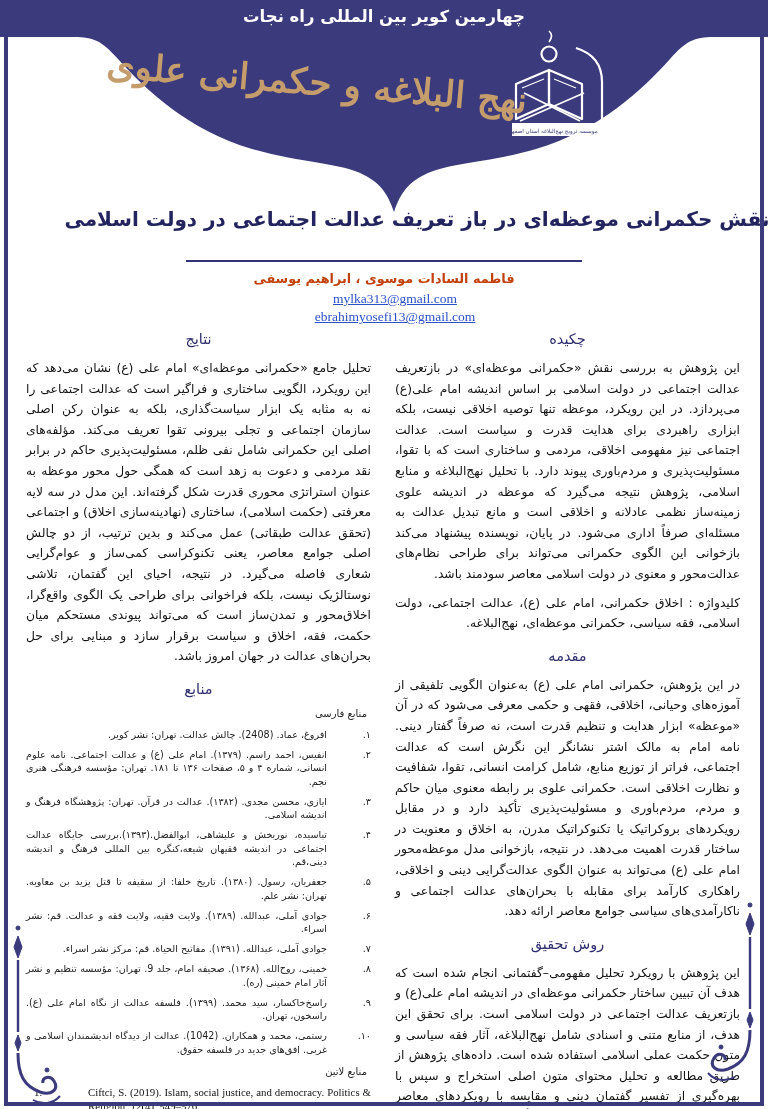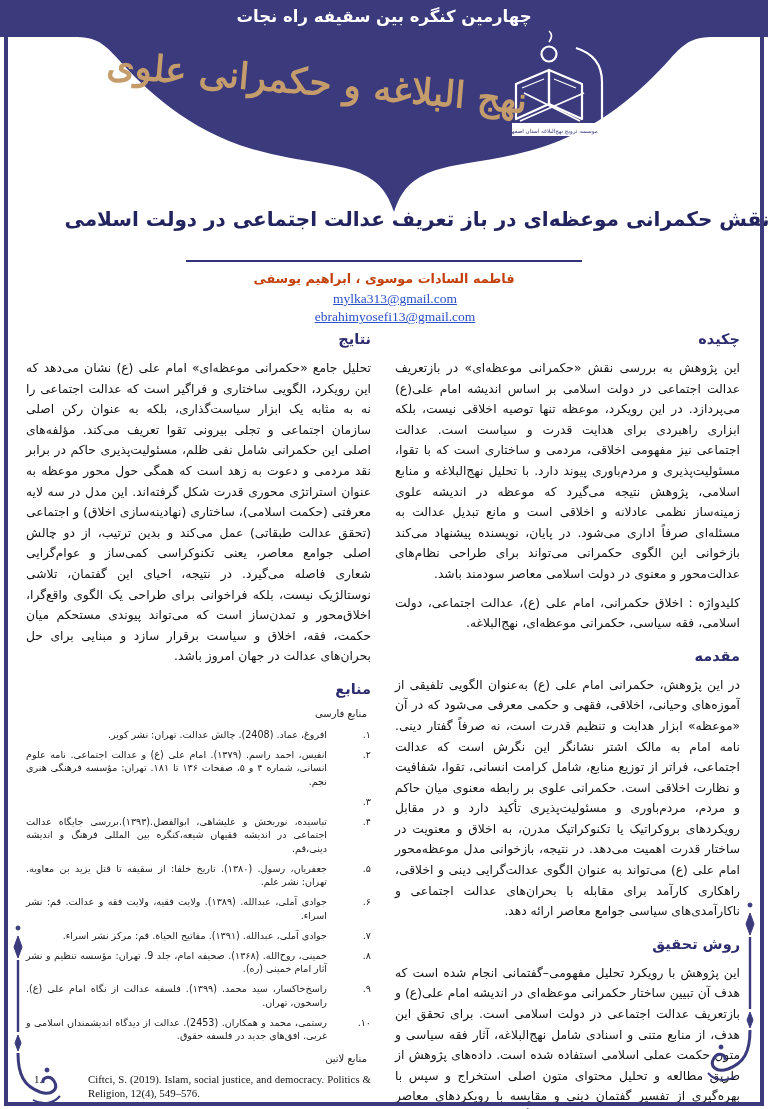--- a/index.html
+++ b/index.html
@@ -29,21 +29,21 @@
              font-weight: bold; font-size: 12.8px; color: #c2410c; direction: rtl; }
   .emails { position: absolute; top: 290px; left: 0; width: 100%; text-align: center;
             font-family: "Liberation Serif", serif; font-size: 13.5px; }
   .emails a { display: block; color: #2b50c8; text-decoration: underline; line-height: 18px; padding-left: 22px; }
 
   
   .columns { position: absolute; top: 323px; right: 28px; width: 714px; direction: rtl;
              display: flex; gap: 24px; }
   .col { width: 345px; }
 
-  .sec { color: #2d2c6e; font-size: 14.5px; font-weight: bold; text-align: right;
+  .sec { color: #2d2c6e; font-size: 14.5px; font-weight: normal; text-align: center;
          direction: rtl; margin: 14px 0 11px; }
   .sec.first { margin-top: 8px; }
   .body-text { font-size: 12.3px; line-height: 20.6px; text-align: justify; direction: rtl;
                color: #141414; }
   .keywords { margin-top: 8px; }
 
   .ref-label { font-size: 10px; color: #222; direction: rtl; text-align: right; margin: 10px 4px 9px 0; }
   .pref { display: flex; direction: rtl; gap: 22px; font-size: 9.6px; line-height: 13.5px;
           color: #1a1a1a; margin-bottom: 6.5px; }
   .pref .no { flex: none; width: 22px; text-align: right; }
@@ -71,21 +71,21 @@
       <path d="M549 42 q5 -7 0 -11" stroke-width="1.6"></path>
       <path d="M516 84 L549 70 L549 104 L516 119 Z"></path>
       <path d="M582 84 L549 70 L549 104 L582 119 Z"></path>
       <path d="M522 88 L544 79 M554 79 L576 88" stroke-width="1.2"></path>
       <path d="M520 121 L584 93 M524 93 L580 121" stroke-width="1.8"></path>
     </g>
     <rect x="512" y="123" width="80" height="13" fill="#ffffff"></rect>
     <text x="552" y="132.5" text-anchor="middle" font-size="5.6" fill="#3b3a7d">موسسه ترویج نهج‌البلاغه استان اصفهان</text>
   </svg>
 
-  <div class="congress">چهارمین کنگره بین سقیفه  راه نجات</div>
+  <div class="congress">چهارمین کویر بین المللی  راه نجات</div>
   <div class="calligraphy">نهج البلاغه و حکمرانی علوی</div>
 
   <div class="title">نقش حکمرانی موعظه‌ای در باز تعریف عدالت اجتماعی در دولت اسلامی</div>
   <div class="sep"></div>
   <div class="authors">فاطمه السادات موسوی ،  ابراهیم یوسفی</div>
   <div class="emails">
     <a href="#">mylka313@gmail.com</a>
     <a href="#">ebrahimyosefi13@gmail.com</a>
   </div>
 
@@ -113,20 +113,21 @@
       <div class="pref">
         <span class="no">۱.</span>
         <span class="txt">افروغ، عماد. (2408). چالش عدالت. تهران: نشر کویر.</span>
       </div>
       <div class="pref">
         <span class="no">۲.</span>
         <span class="txt">انفیس، احمد راسم. (۱۳۷۹). امام علی (ع) و عدالت اجتماعی. نامه علوم انسانی، شماره ۴ و ۵، صفحات ۱۳۶ تا ۱۸۱. تهران: مؤسسه فرهنگی هنری نجم.</span>
       </div>
       <div class="pref">
         <span class="no">۳.</span>
+        <span class="txt">ایازی، محسن مجدی. (۱۳۸۲). عدالت در قرآن. تهران: پژوهشگاه فرهنگ و اندیشه اسلامی.</span>
       </div>
       <div class="pref">
         <span class="no">۴.</span>
         <span class="txt">تباسیده، نوربخش و علیشاهی، ابوالفضل.(۱۳۹۳).بررسی جایگاه عدالت اجتماعی در اندیشه فقیهان شیعه،کنگره بین المللی فرهنگ و اندیشه دینی،قم.</span>
       </div>
       <div class="pref">
         <span class="no">۵.</span>
         <span class="txt">جعفریان، رسول. (۱۳۸۰). تاریخ خلفا: از سقیفه تا قتل یزید بن معاویه. تهران: نشر علم.</span>
       </div>
       <div class="pref">
@@ -140,21 +141,21 @@
       <div class="pref">
         <span class="no">۸.</span>
         <span class="txt">خمینی، روح‌الله. (۱۳۶۸). صحیفه امام، جلد 9. تهران: مؤسسه تنظیم و نشر آثار امام خمینی (ره).</span>
       </div>
       <div class="pref">
         <span class="no">۹.</span>
         <span class="txt">راسخ‌خاکسار، سید محمد. (۱۳۹۹). فلسفه عدالت از نگاه امام علی (ع). راسخون، تهران.</span>
       </div>
       <div class="pref">
         <span class="no">۱۰.</span>
-        <span class="txt">رستمی، محمد و همکاران. (2453). عدالت از دیدگاه اندیشمندان اسلامی و غربی. افق‌های جدید در فلسفه حقوق.</span>
+        <span class="txt">رستمی، محمد و همکاران. (1042). عدالت از دیدگاه اندیشمندان اسلامی و غربی. افق‌های جدید در فلسفه حقوق.</span>
       </div>
 
       <div class="ref-label">منابع لاتین</div>
 
       <div class="lref">
         <span class="no">1.</span>
         <span class="txt">Ciftci, S. (2019). Islam, social justice, and democracy. Politics &amp; Religion, 12(4), 549–576.</span>
       </div>
 
     </div>

